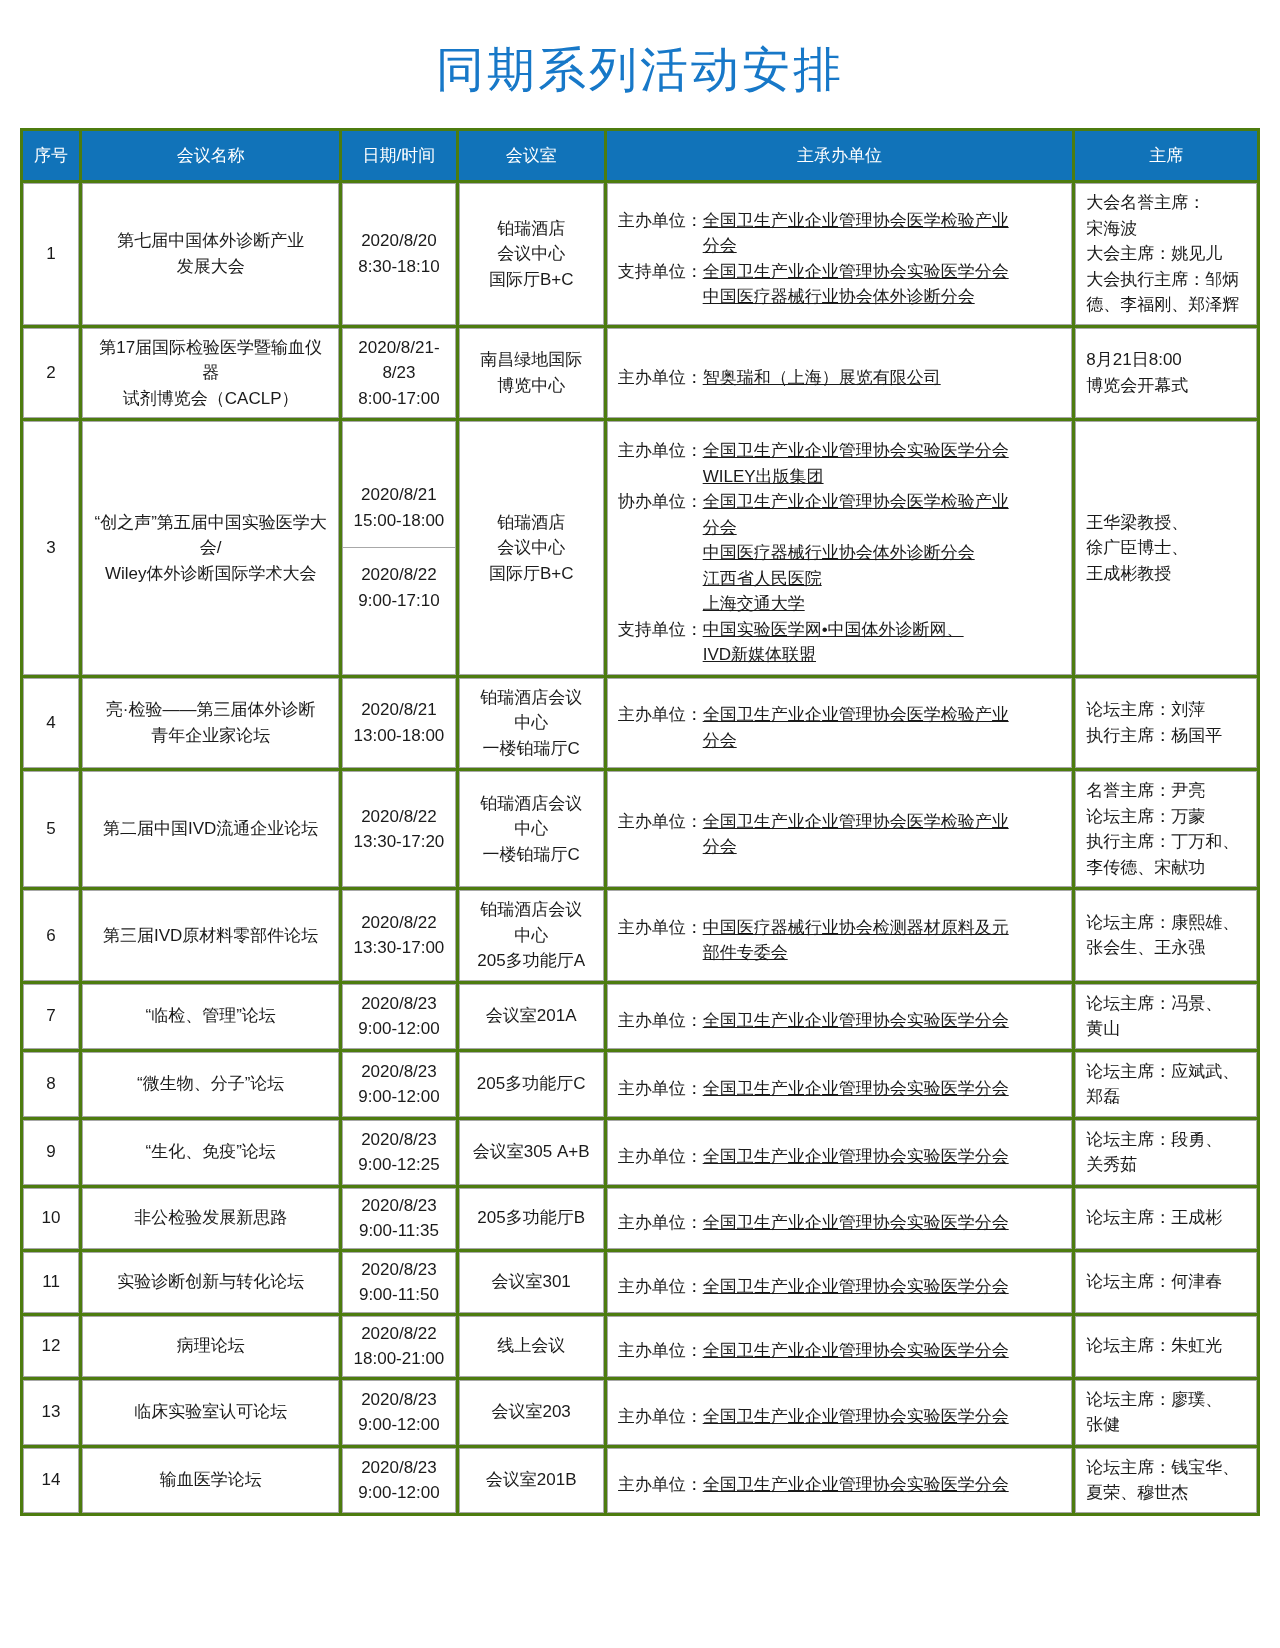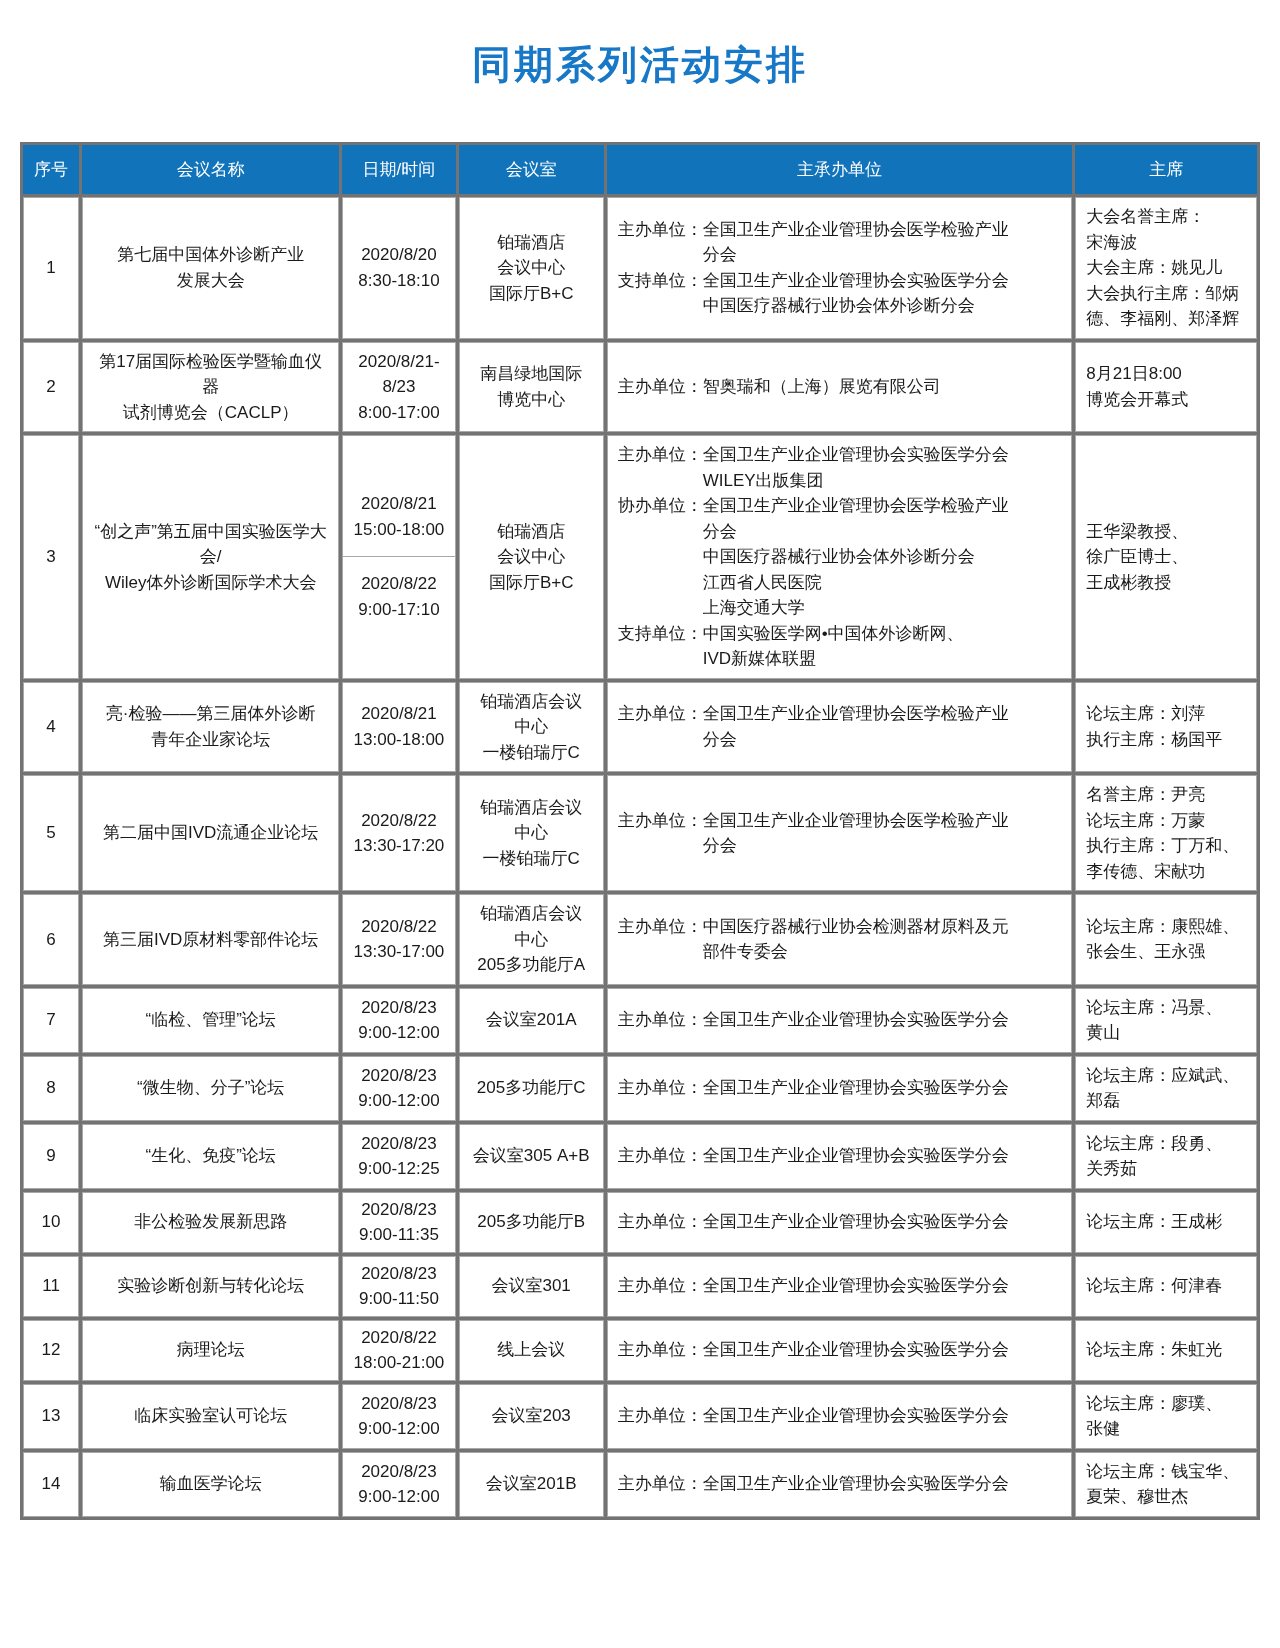--- a/index.html
+++ b/index.html
@@ -15,30 +15,30 @@
     width:1280px;
     min-height:1648px;
     background:#ffffff;
     font-family:"Liberation Sans","DejaVu Sans",sans-serif;
     color:var(--text);
   }
   .page{padding:24px 20px 30px 20px;}
   h1.page-title{
     text-align:center;
     color:var(--title-color);
-    font-size:39px;
-    font-weight:bold;
+    font-size:48px;
+    font-weight:normal;
     letter-spacing:3px;
-    margin:14px 0 50px 0;
+    margin:14px 0 26px 0;
   }
   table.schedule{
     width:1240px;
     border-collapse:separate;
     border-spacing:3px;
-    background:#737373;
+    background:#4d7c0f;
     table-layout:fixed;
   }
   .schedule th{
     background:var(--header-bg);
     color:var(--header-text);
     font-size:17px;
     font-weight:normal;
     padding:12px 4px;
     border:1px solid var(--header-bg);
   }
@@ -63,24 +63,24 @@
     white-space:pre-line;
   }
   td.c-date{padding:4px 4px;}
   td.c-date.split{padding:0;}
   .date-part{
     display:flex;align-items:center;justify-content:center;
     white-space:pre-line;
     padding:14px 2px;
   }
   .date-part + .date-part{border-top:1px solid var(--border);}
-  td.c-org{padding:6px 6px 6px 10px;}
+  td.c-org{padding:16px 6px 6px 10px;}
   .org-row{display:flex;align-items:flex-start;}
   .org-label{flex:0 0 auto;white-space:nowrap;}
-  .org-text{flex:1 1 auto;white-space:pre-line;}
+  .org-text{flex:1 1 auto;white-space:pre-line;text-decoration:underline;}
   td.c-chair{
     text-align:left;
     white-space:pre-line;
     padding-left:10px;
     margin-top:40px;
   }
   td.c-chair.centered{text-align:left;}
 </style>
 </head>
 <body>

